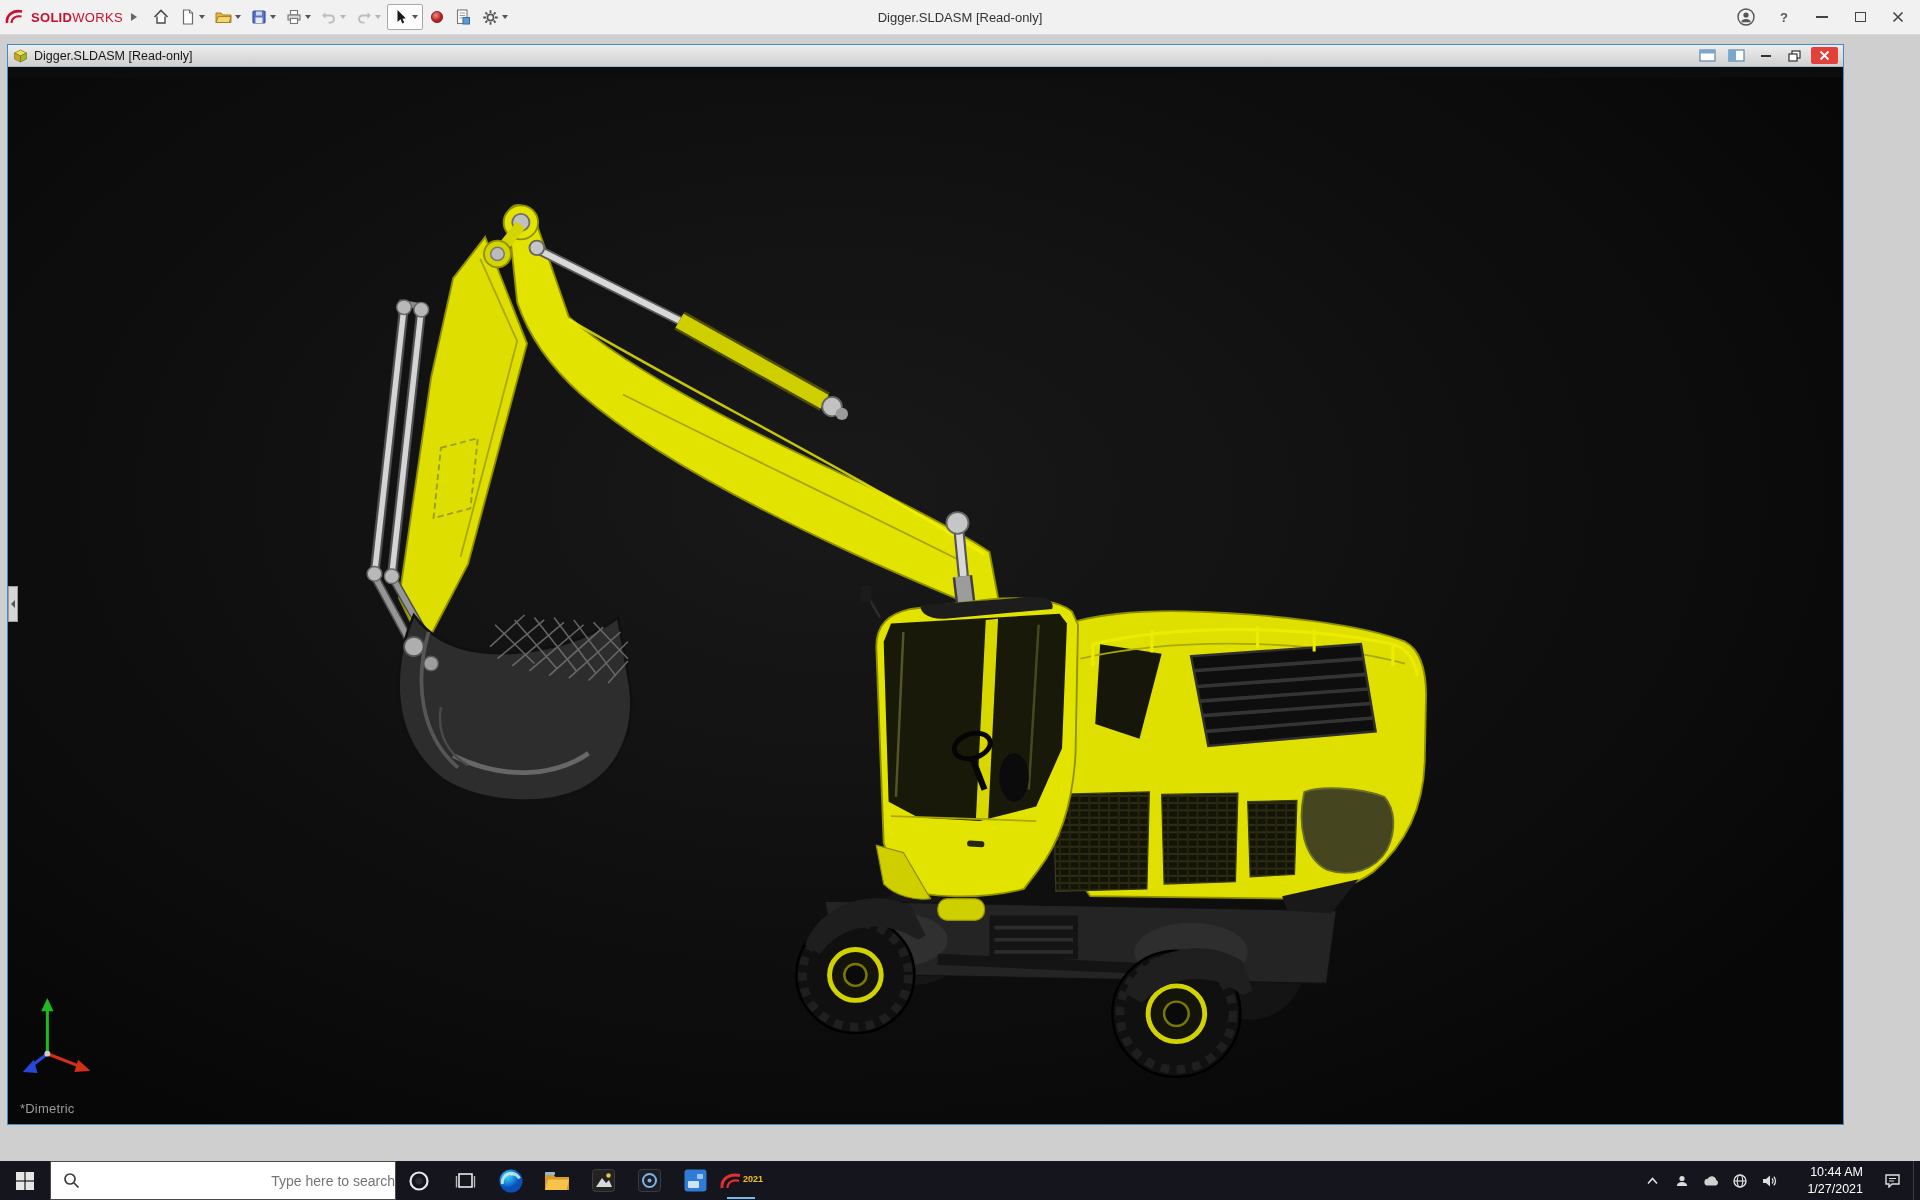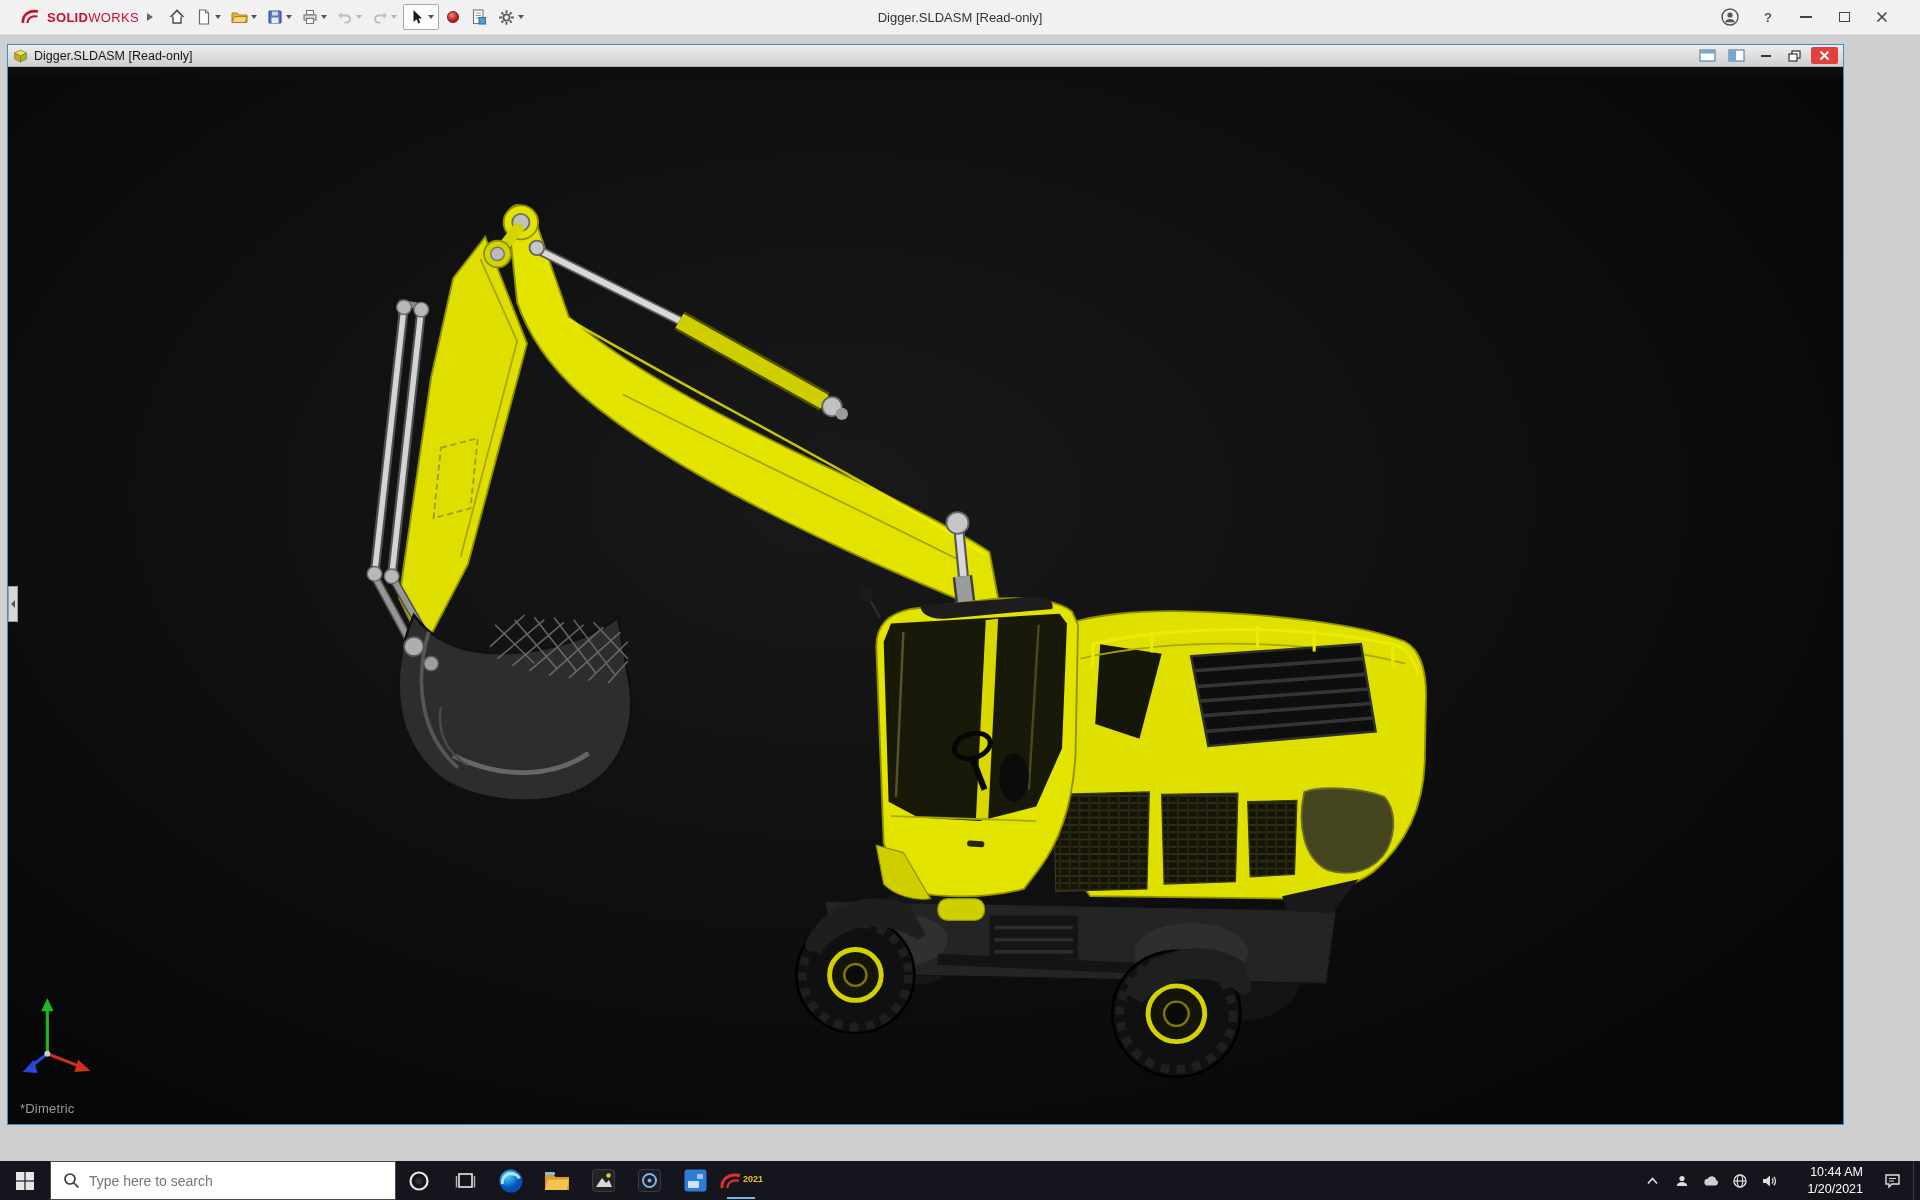--- a/index.html
+++ b/index.html
@@ -1,21 +1,21 @@
 <!DOCTYPE html>
 <html><head>
 <meta charset="utf-8">
 <style>
   * { margin:0; padding:0; box-sizing:border-box; }
   html,body { width:1920px; height:1200px; }
   body { position:relative; overflow:hidden; background:#cfcfcf; font-family:"Liberation Sans", sans-serif; }
 
   
   .titlebar { position:absolute; top:0; left:0; right:0; height:35px; background:#f1f1f1;
-              border-bottom:1px solid #d9d9d9; display:flex; align-items:center; padding:0 20px; z-index:5; }
+              border-bottom:1px solid #d9d9d9; display:flex; align-items:center; padding:0 4px; z-index:5; }
   .brand { display:flex; align-items:center; gap:5px; }
   .brand-text { font-size:13px; color:#c8102e; letter-spacing:.3px; }
   .brand-text b { font-weight:bold; }
   .tri-right { width:0; height:0; border-left:6px solid #666; border-top:4px solid transparent; border-bottom:4px solid transparent; margin:0 12px 0 8px; }
   .tools { display:flex; align-items:center; gap:3px; }
   .tbtn { display:flex; align-items:center; height:27px; padding:0 3px; border-radius:2px; }
   .tbtn svg { display:block; }
   .caret { width:0; height:0; border-top:4px solid #555; border-left:3.5px solid transparent; border-right:3.5px solid transparent; margin-left:2px; }
   .select-box { border:1px solid #a9a9a9; background:#fdfdfd; display:flex; align-items:center; height:26px; padding:0 4px; border-radius:2px; }
   .win-title { position:absolute; left:50%; transform:translateX(-50%); font-size:13px; color:#333; white-space:nowrap; }
@@ -43,21 +43,21 @@
             border:1px solid #9b9b9b; display:flex; align-items:center; justify-content:center; z-index:4; }
   .fm-tab .tri-left { width:0; height:0; border-right:4px solid #555; border-top:4px solid transparent; border-bottom:4px solid transparent; }
 
   
   .taskbar { position:absolute; left:0; right:0; bottom:0; height:39px; background:#15151d;
              display:flex; align-items:stretch; z-index:6; }
   .tk { display:flex; align-items:center; justify-content:center; }
   .start { width:50px; }
   .searchbox { width:346px; background:#ffffff; border:1px solid #4a4a4a; display:flex; align-items:center; }
   .searchbox svg { margin:0 9px 0 12px; flex:none; }
-  .searchbox input { border:none; outline:none; flex:1; font-size:14px; color:#3a3a3a; background:transparent; font-family:inherit; }
+  .searchbox input { border:none; outline:none; flex:1; font-size:14px; color:#3a3a3a; background:transparent; font-family:inherit;text-align:right; }
   .appbtn { width:46px; position:relative; flex-direction:row; }
   .sw-badge { font-size:9px; color:#f0c020; font-weight:bold; line-height:1; margin-top:-2px; }
   .runline { position:absolute; bottom:1px; left:9px; right:9px; height:2.5px; background:#76b9ed; }
   .tray { margin-left:auto; display:flex; align-items:stretch; }
   .trayico { width:29px; display:flex; align-items:center; justify-content:center; }
   .clock { width:88px; display:flex; flex-direction:column; align-items:flex-end; justify-content:center;
            color:#fff; font-size:12.5px; line-height:1.3; padding-right:8px; }
   .notif { width:42px; }
   .showdesk { width:7px; border-left:1px solid #3c3c3c; }
 </style>
@@ -501,21 +501,21 @@
       </svg>
     </div>
     <div class="tk trayico">
       <svg width="16" height="16" viewBox="0 0 16 16">
         <polygon points="2,6 5,6 9,2.5 9,13.5 5,10 2,10" fill="#dcdcdc"></polygon>
         <path d="M11 5.5 a3.5 3.5 0 0 1 0 5 M12.8 3.8 a6 6 0 0 1 0 8.4" fill="none" stroke="#dcdcdc" stroke-width="1.3"></path>
       </svg>
     </div>
     <div class="tk clock">
       <span>10:44 AM</span>
-      <span>1/20/2021</span>
+      <span>1/27/2021</span>
     </div>
     <div class="tk notif">
       <svg width="17" height="15" viewBox="0 0 17 15">
         <path d="M2 2 H15 V11 H8 L5 14 V11 H2 Z" fill="none" stroke="#e0e0e0" stroke-width="1.4"></path>
         <path d="M5 5.5 H12 M5 8 H10" stroke="#e0e0e0" stroke-width="1.2"></path>
       </svg>
     </div>
     <div class="showdesk"></div>
   </div>
 </div>

